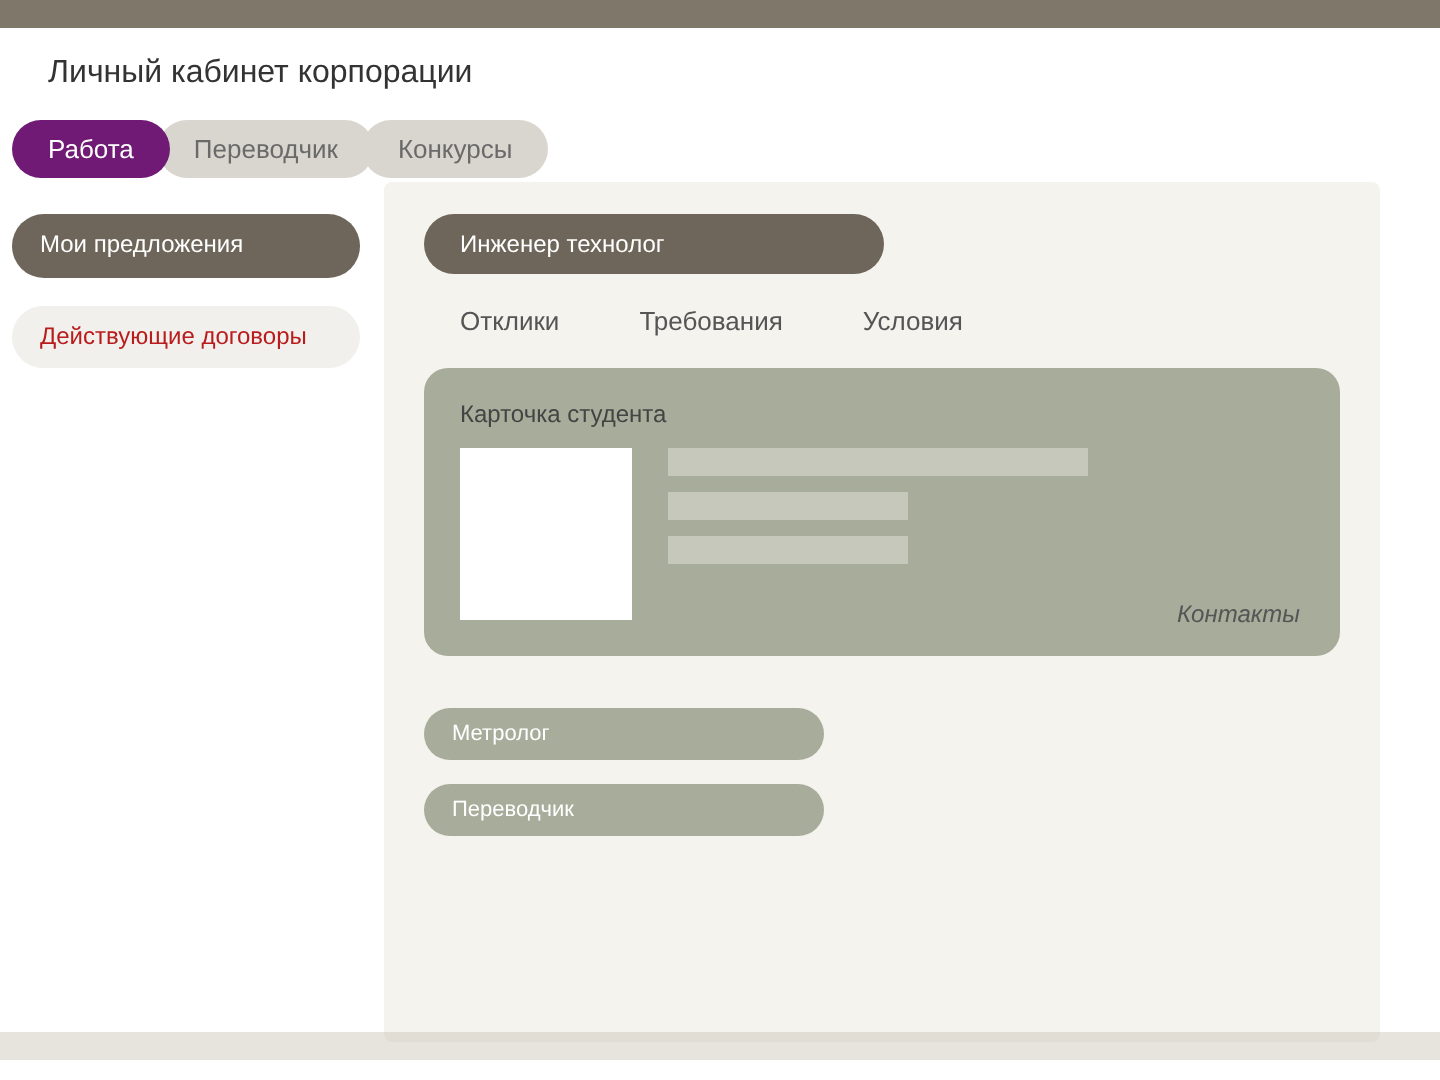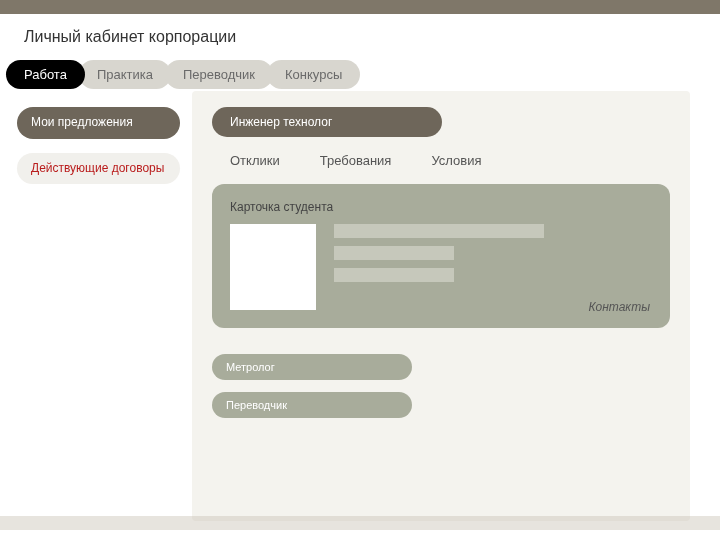--- a/index.html
+++ b/index.html
@@ -27,36 +27,36 @@
   }
   .nav-item {
     border-radius: 16px;
     padding: 7px 18px;
     font-size: 13px;
     margin-right: -6px;
     position: relative;
     cursor: pointer;
   }
   .nav-active {
-    background: #000000;
+    background: #701a75;
     color: #fff;
     z-index: 2;
   }
   .nav-inactive {
     background: #d8d6cf;
     color: #6a6a6a;
     z-index: 1;
   }
   .main-area {
     display: flex;
     margin-top: 0;
   }
   .sidebar {
     width: 192px;
-    padding: 18px 12px 0 17px;
+    padding: 18px 12px 0 6px;
     display: flex;
     flex-direction: column;
     gap: 14px;
   }
   .side-pill {
     border-radius: 16px;
     padding: 8px 14px;
     font-size: 12px;
     line-height: 1.3;
     cursor: pointer;
@@ -156,21 +156,20 @@
 </style>
 </head>
 <body>
 
 <div class="topstrip"></div>
 
 <div class="page-title">Личный кабинет корпорации</div>
 
 <div class="nav">
   <div class="nav-item nav-active">Работа</div>
-  <div class="nav-item nav-inactive">Практика</div>
   <div class="nav-item nav-inactive">Переводчик</div>
   <div class="nav-item nav-inactive">Конкурсы</div>
 </div>
 
 <div class="main-area">
   <div class="sidebar">
     <div class="side-pill side-active">Мои предложения</div>
     <div class="side-pill side-inactive">Действующие договоры</div>
   </div>
 

